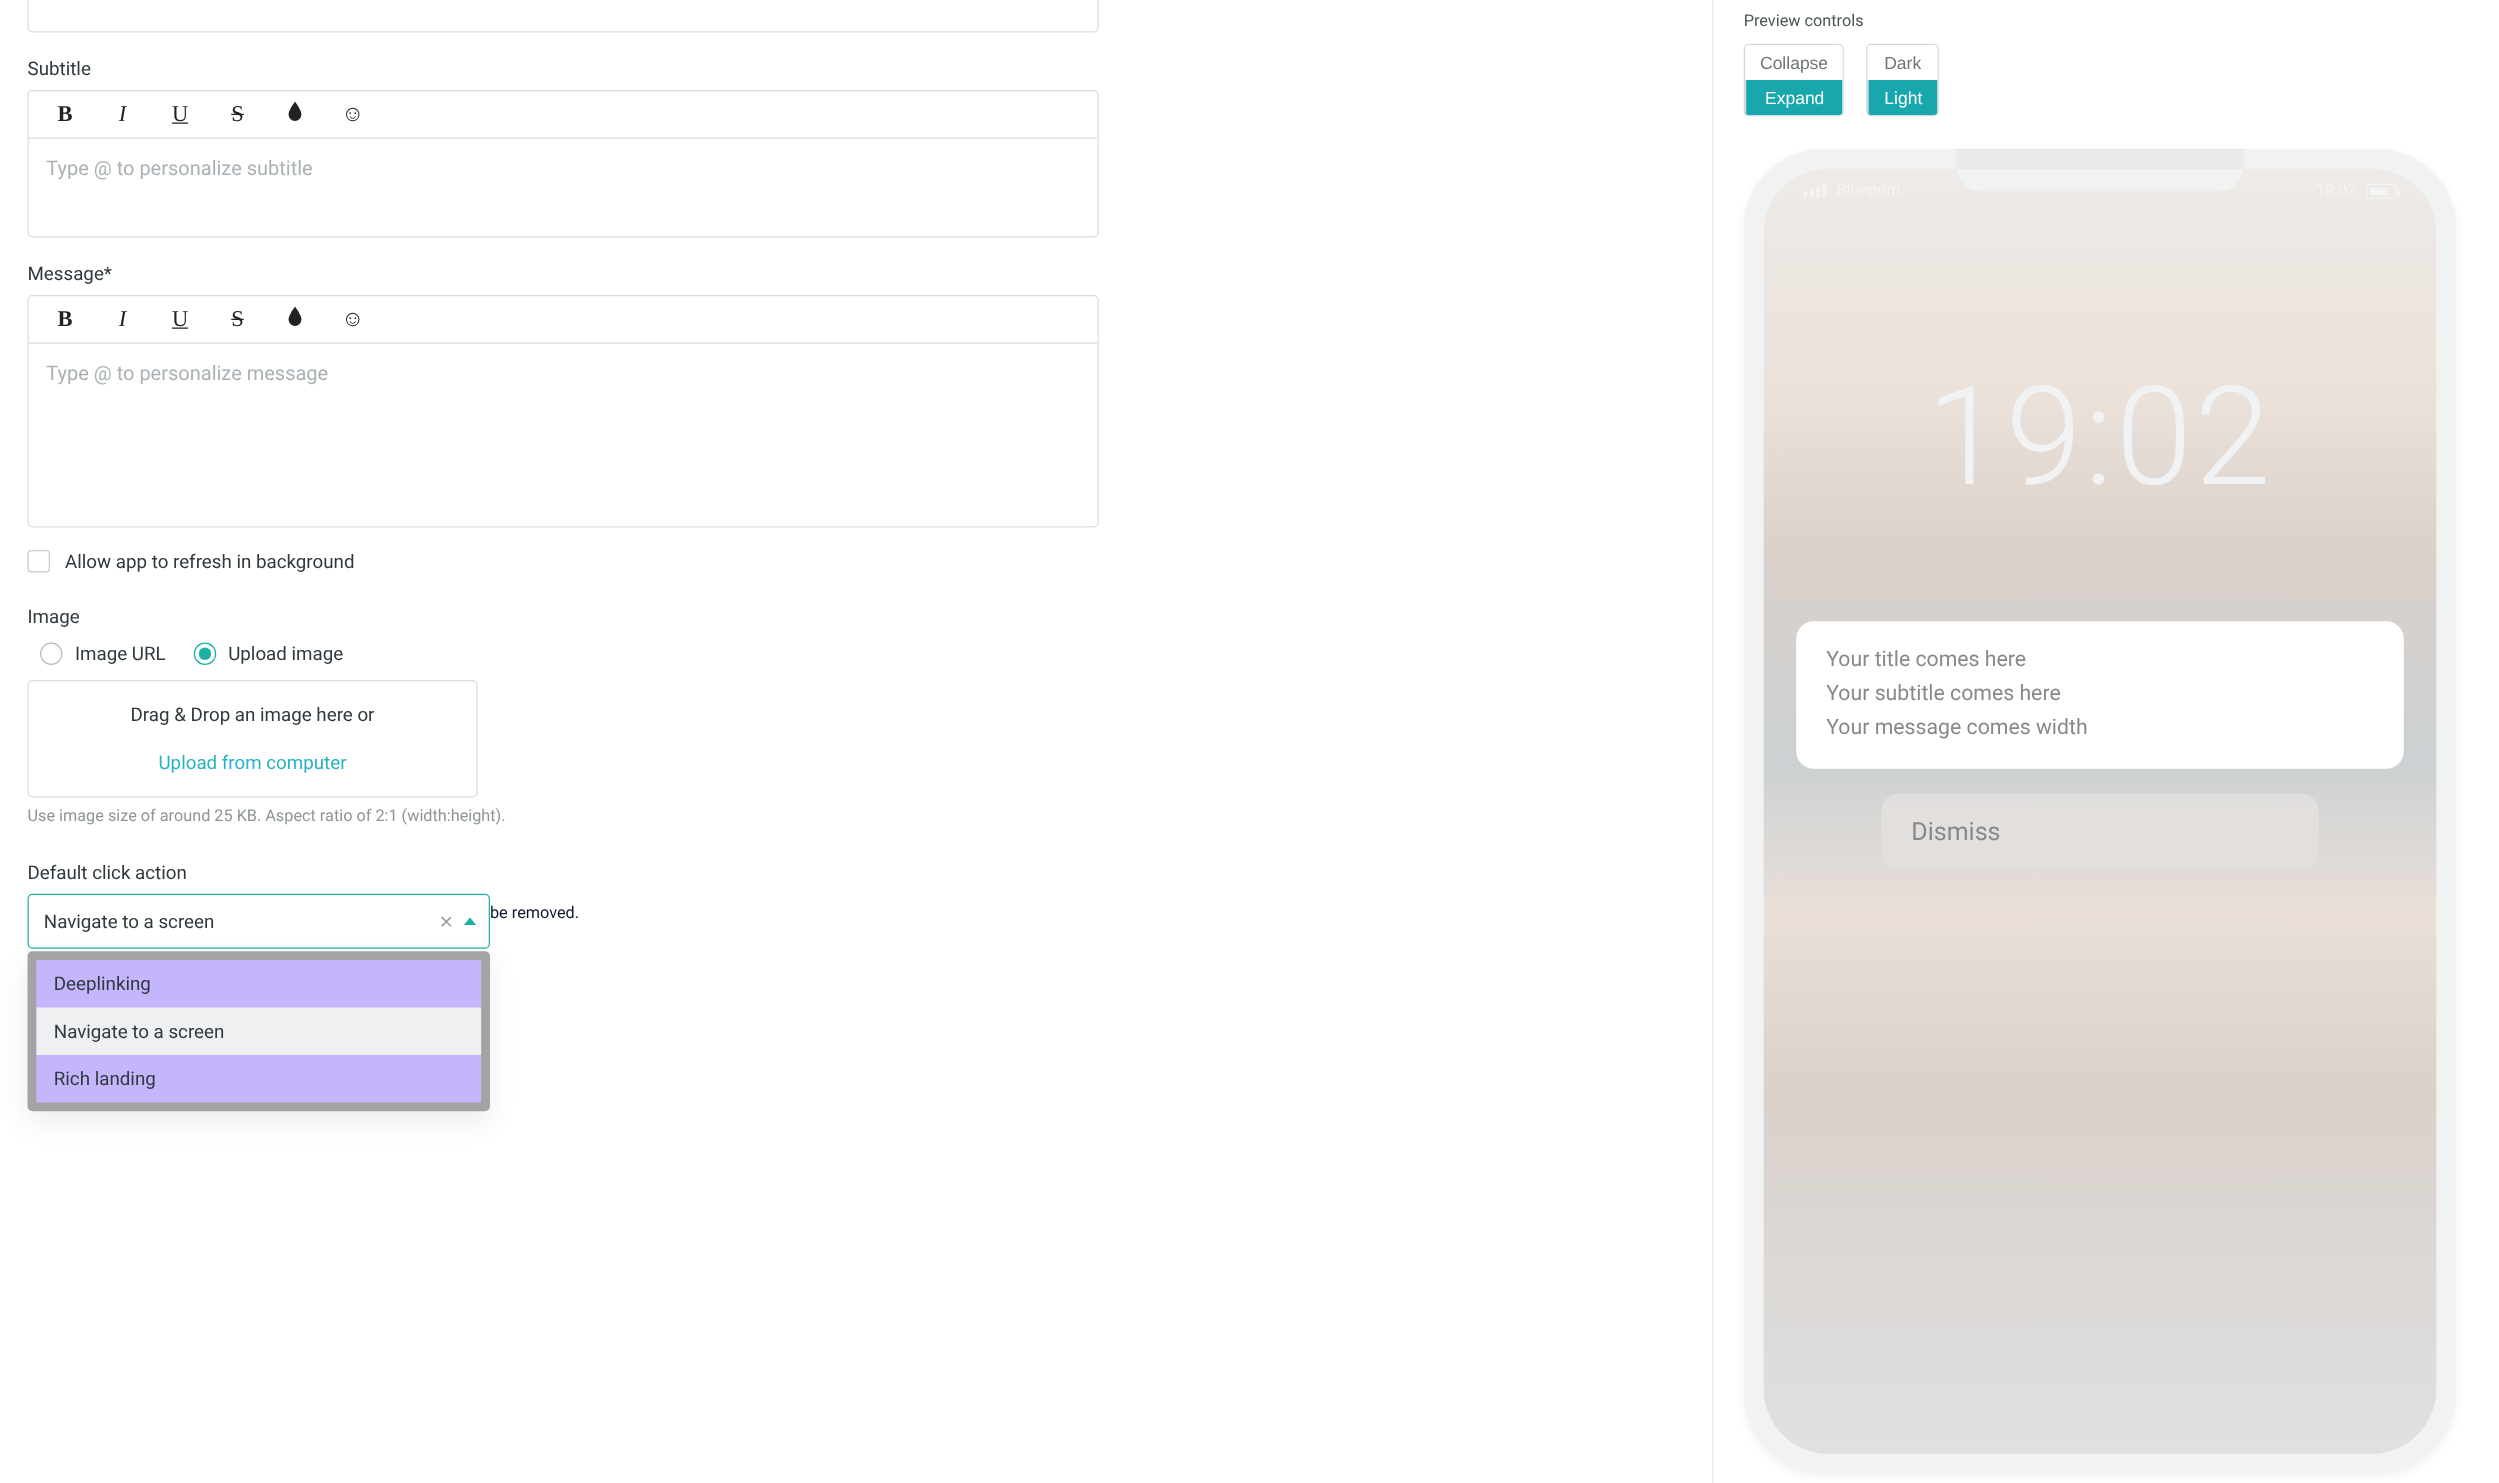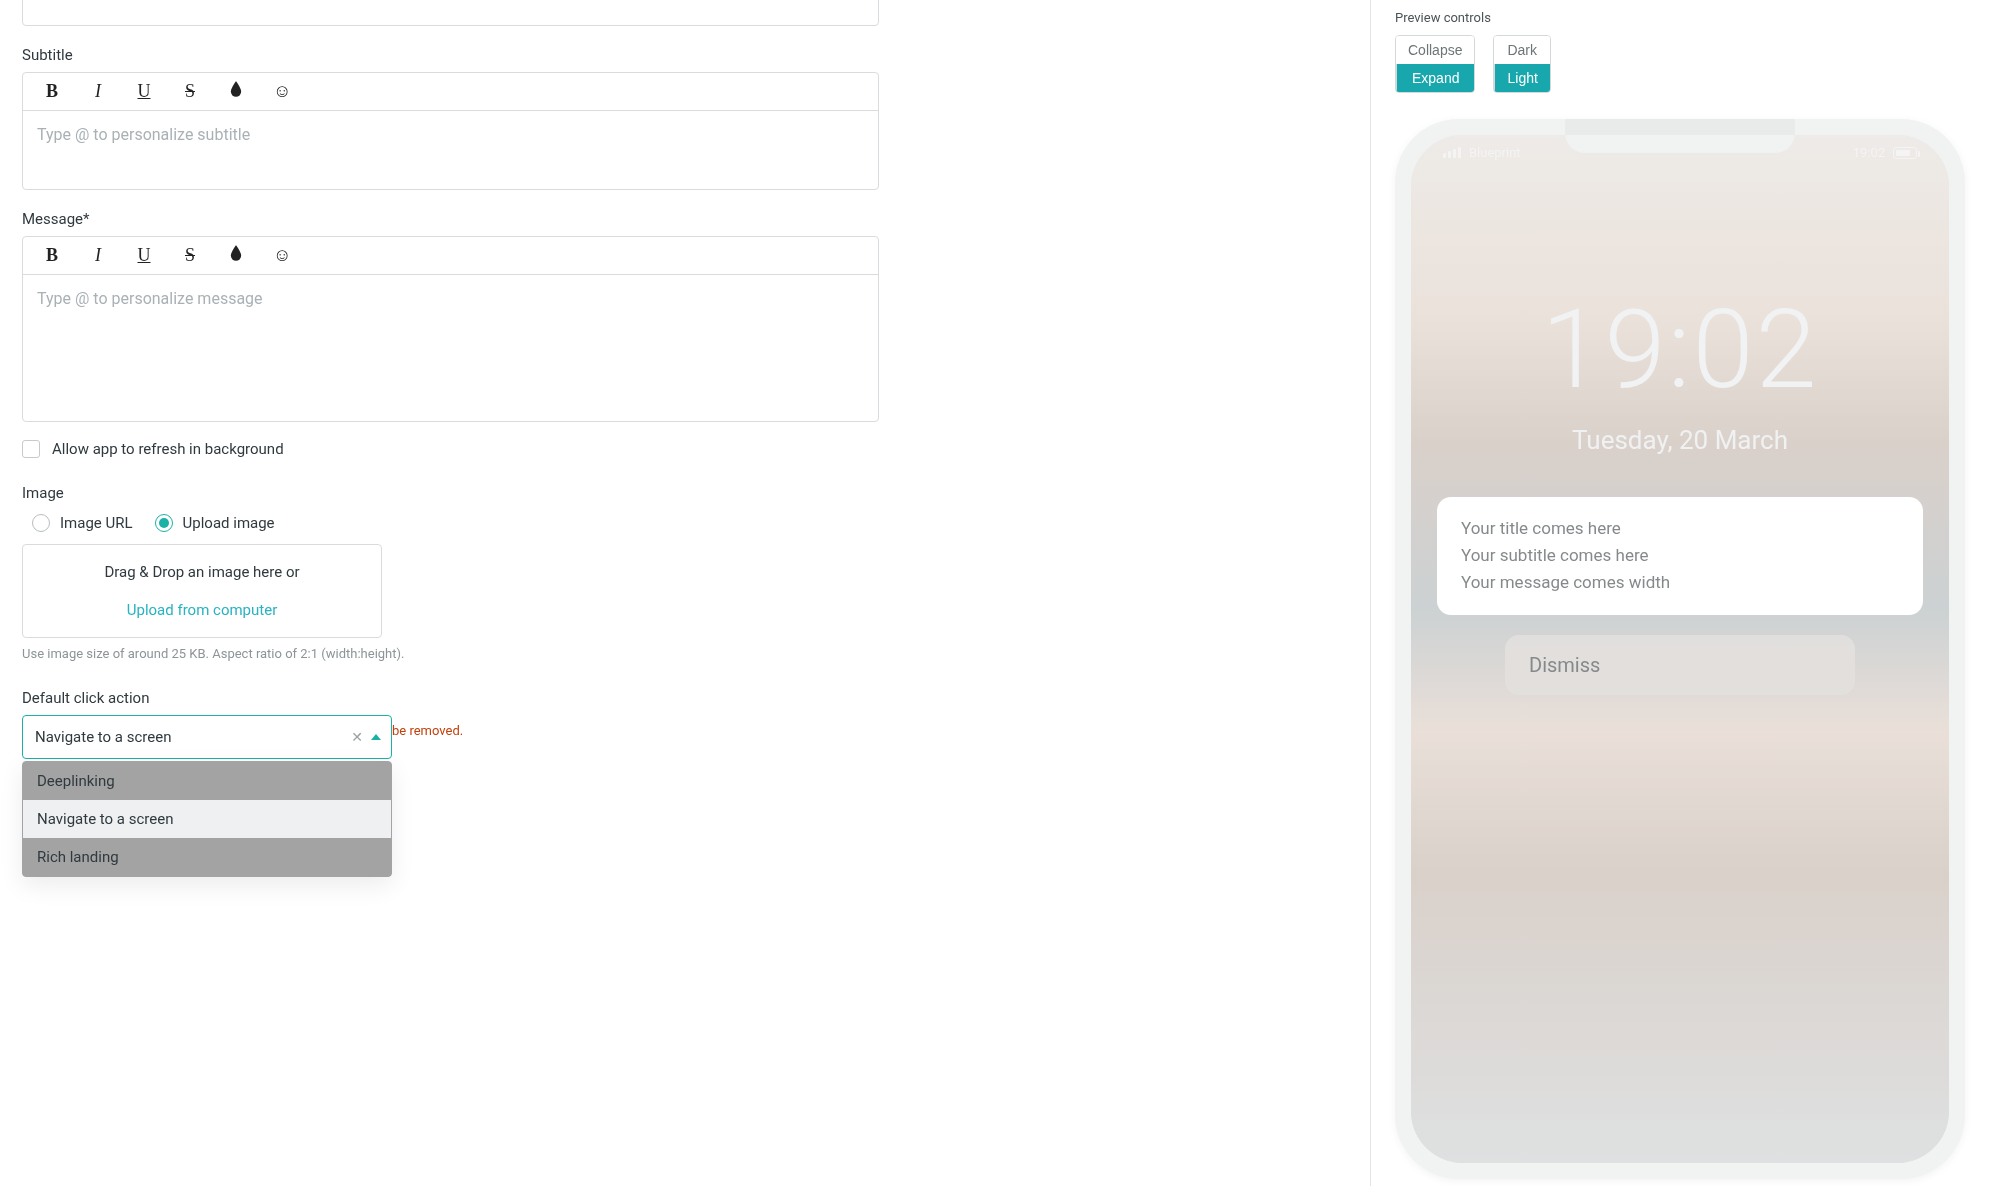--- a/index.html
+++ b/index.html
@@ -137,36 +137,36 @@
   .caret-up {
     width: 0; height: 0;
     border-left: 5px solid transparent;
     border-right: 5px solid transparent;
     border-bottom: 6px solid #1bb1a6;
   }
   .dropdown-menu {
     position: absolute;
     top: 46px; left: 0;
     width: 100%;
-    background: #a3a3a3;
-    border: 1px solid #a3a3a3;
+    background: #c4b5fd;
+    border: 7px solid #a3a3a3;
     border-radius: 4px;
     box-shadow: 0 8px 24px rgba(0,0,0,0.08);
     z-index: 5;
     overflow: hidden;
   }
   .dd-option {
     padding: 10px 14px;
     font-size: 15px;
     color: #303a3e;
     cursor: pointer;
   }
   .dd-option.active { background: #eef0f1; }
   .behind-text {
-    color: #c2410c;
+    color: #0f172a;
     font-size: 13px;
     margin-top: 88px;
   }
   
   .kv-add { display: flex; align-items: center; gap: 10px; color: #27b3c1; margin-top: 6px; cursor: pointer; font-size: 14px; }
   .plus { font-size: 16px; line-height: 1; }
   
   .pc-label { font-size: 13px; color: #4b5457; margin-bottom: 10px; margin-top: 2px; }
   .pc-row { display: flex; gap: 18px; align-items: center; }
   .seg {
@@ -401,21 +401,20 @@
             <span>Blueprint</span>
           </div>
           <div class="status-right">
             <span>19:02</span>
             <span class="batt">
                 <span class="fill"></span>
               </span>
           </div>
         </div>
         <div class="clock-big">19:02</div>
-        <div class="date-line">Tuesday, 20 March</div>
 
         <div class="notif-card">
           <div>Your title comes here</div>
           <div>Your subtitle comes here</div>
           <div>Your message comes width</div>
         </div>
 
         <div class="dismiss-card">Dismiss</div>
 
         <div class="screen-overlay"></div>

